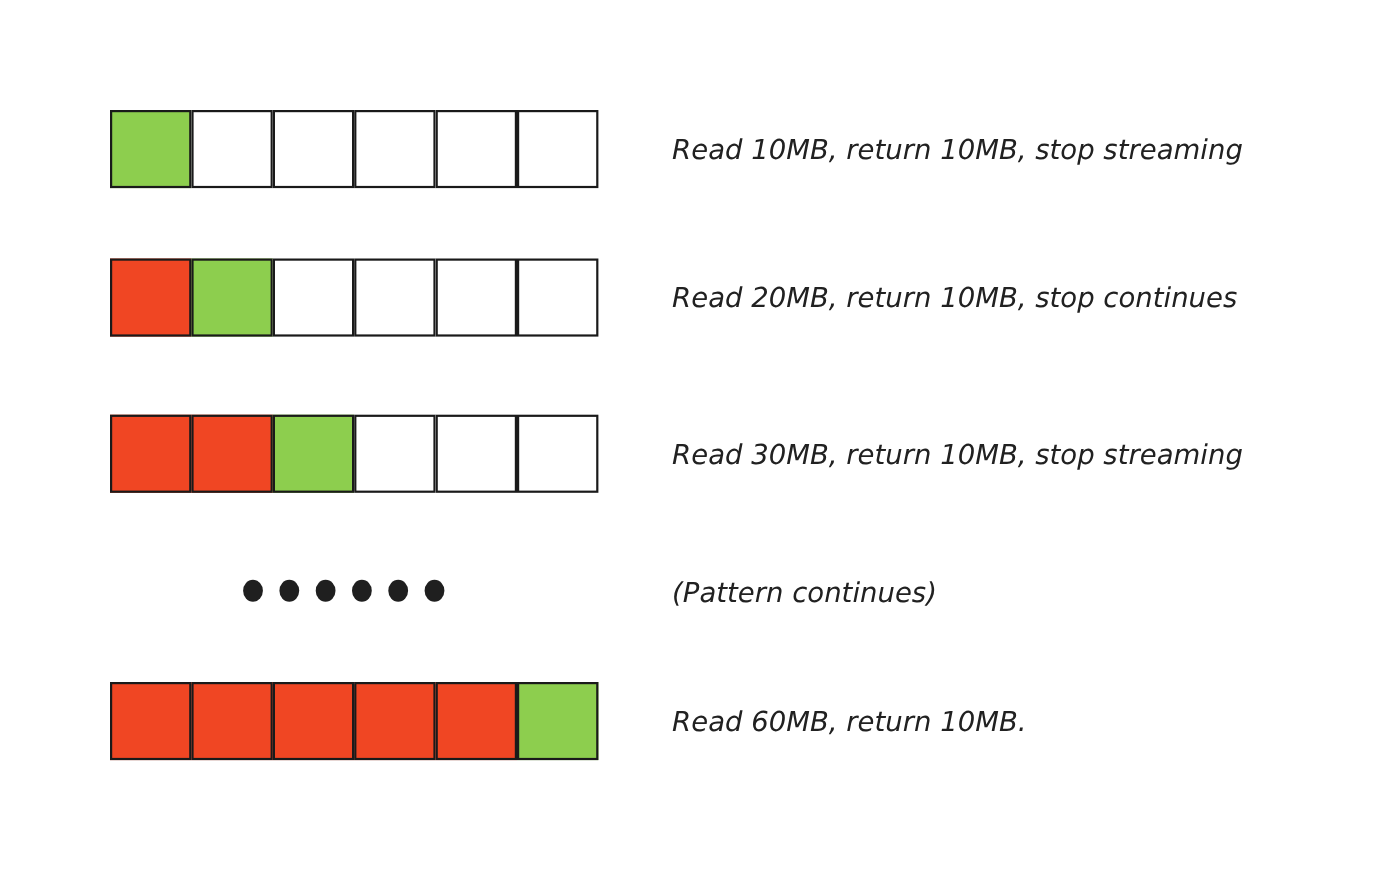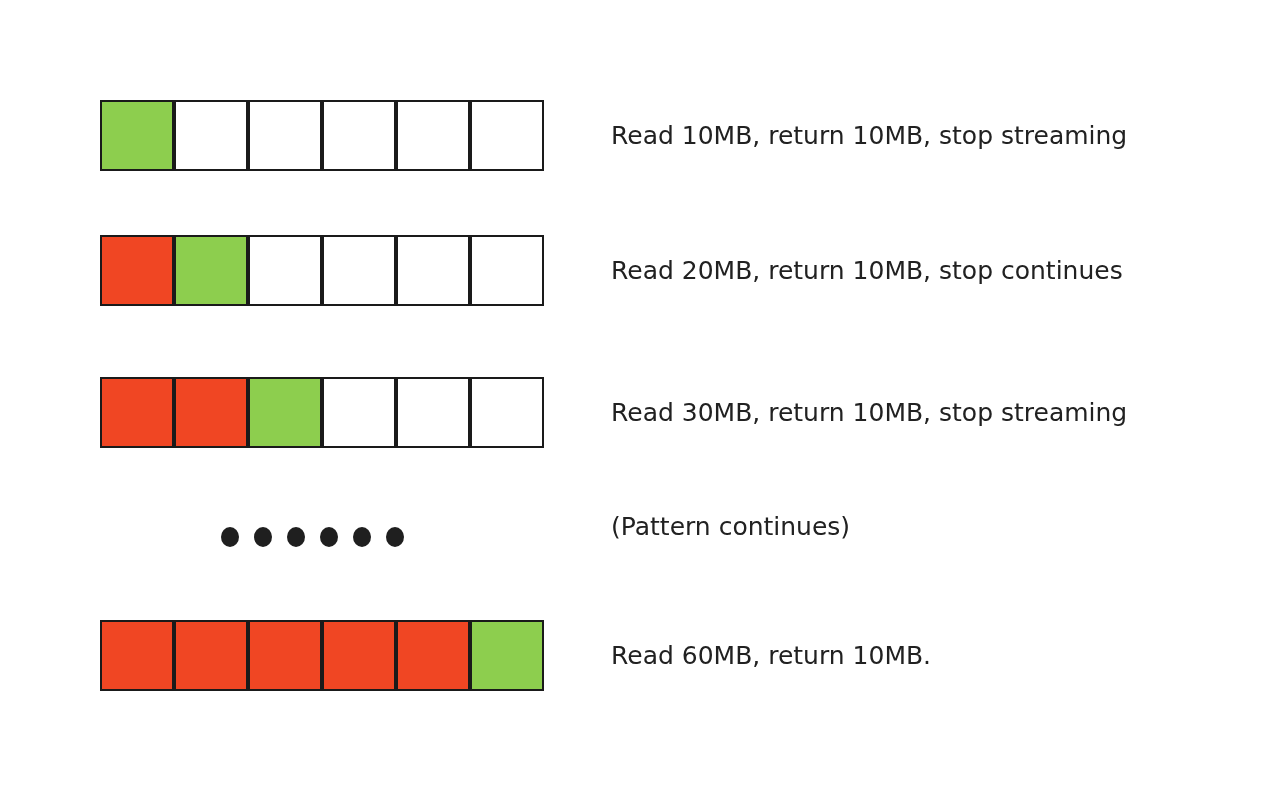--- a/index.html
+++ b/index.html
@@ -7,20 +7,21 @@
     padding: 0;
     background: #ffffff;
   }
   .canvas {
     position: relative;
     width: 1263px;
     height: 791px;
     background: #ffffff;
     font-family: "DejaVu Sans", "Liberation Sans", sans-serif;
     overflow: hidden;
+    font-style: italic;
   }
   .row {
     position: absolute;
     left: 0;
     width: 100%;
     height: 0;
   }
   .r0 { top: 100px; }
   .r1 { top: 235px; }
   .r2 { top: 377px; }
@@ -60,21 +61,21 @@
   .label {
     position: absolute;
     left: 611px;
     transform: translateY(-50%);
     font-size: 25px;
     line-height: 1.25;
     color: #212121;
     white-space: nowrap;
   }
   .bar-label  { top: 35.5px; }
-  .dots-label { top: 0; }
+  .dots-label { top: 12px; }
 </style>
 </head>
 <body>
 
 <div class="canvas">
 
   <div class="row r0">
     <div class="bar">
         <div class="cell" style="background: rgb(141, 206, 78); border-color: rgb(26, 26, 26);"></div>
         <div class="cell" style="background: rgb(255, 255, 255); border-color: rgb(26, 26, 26);"></div>

